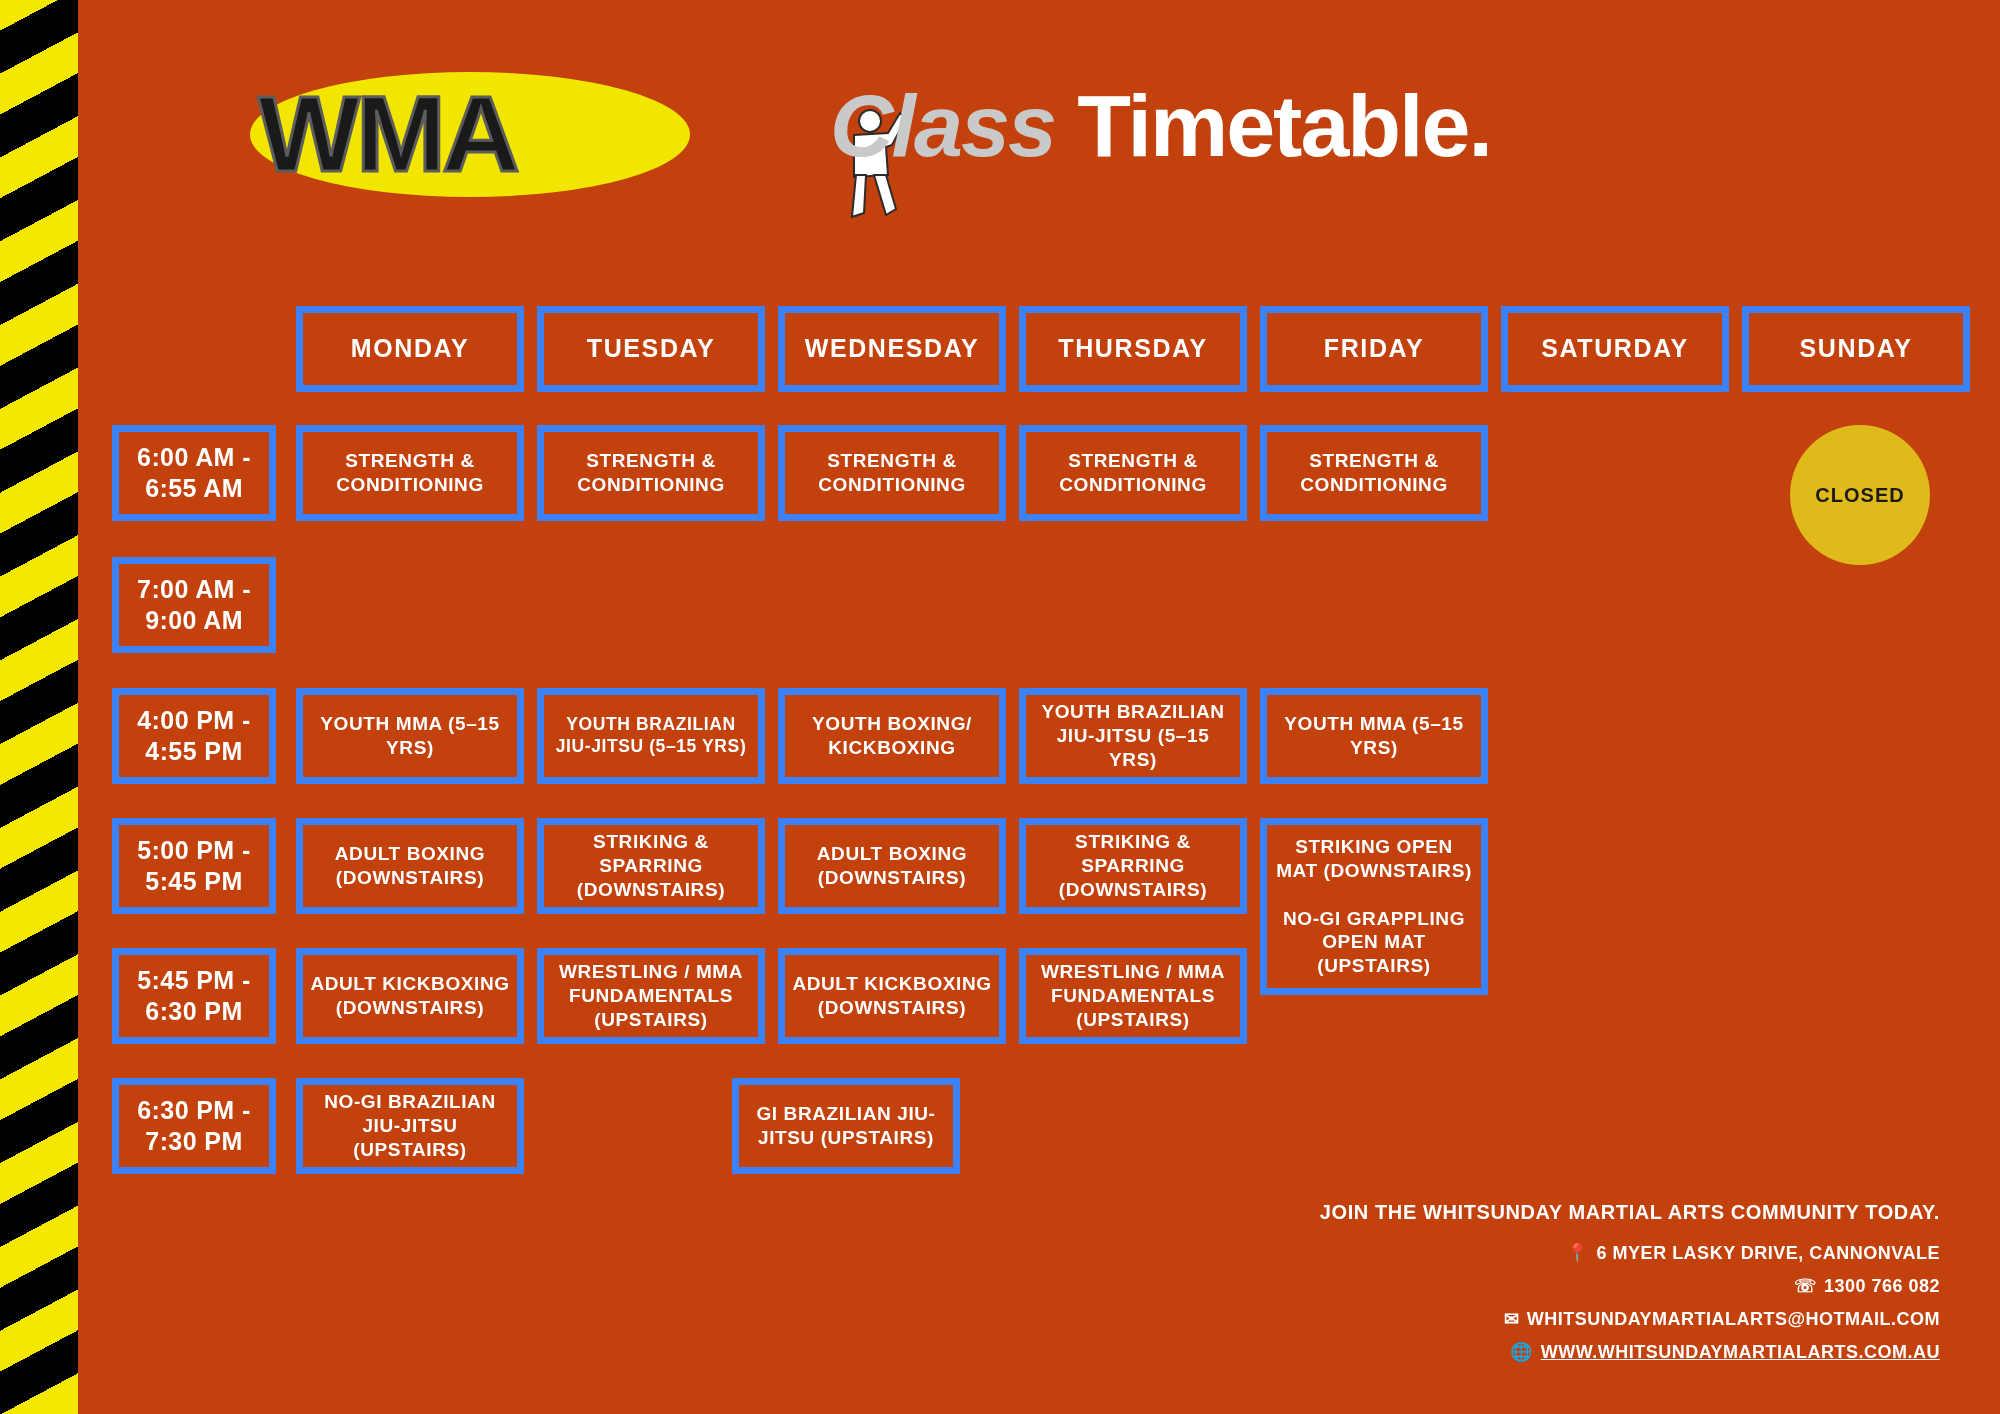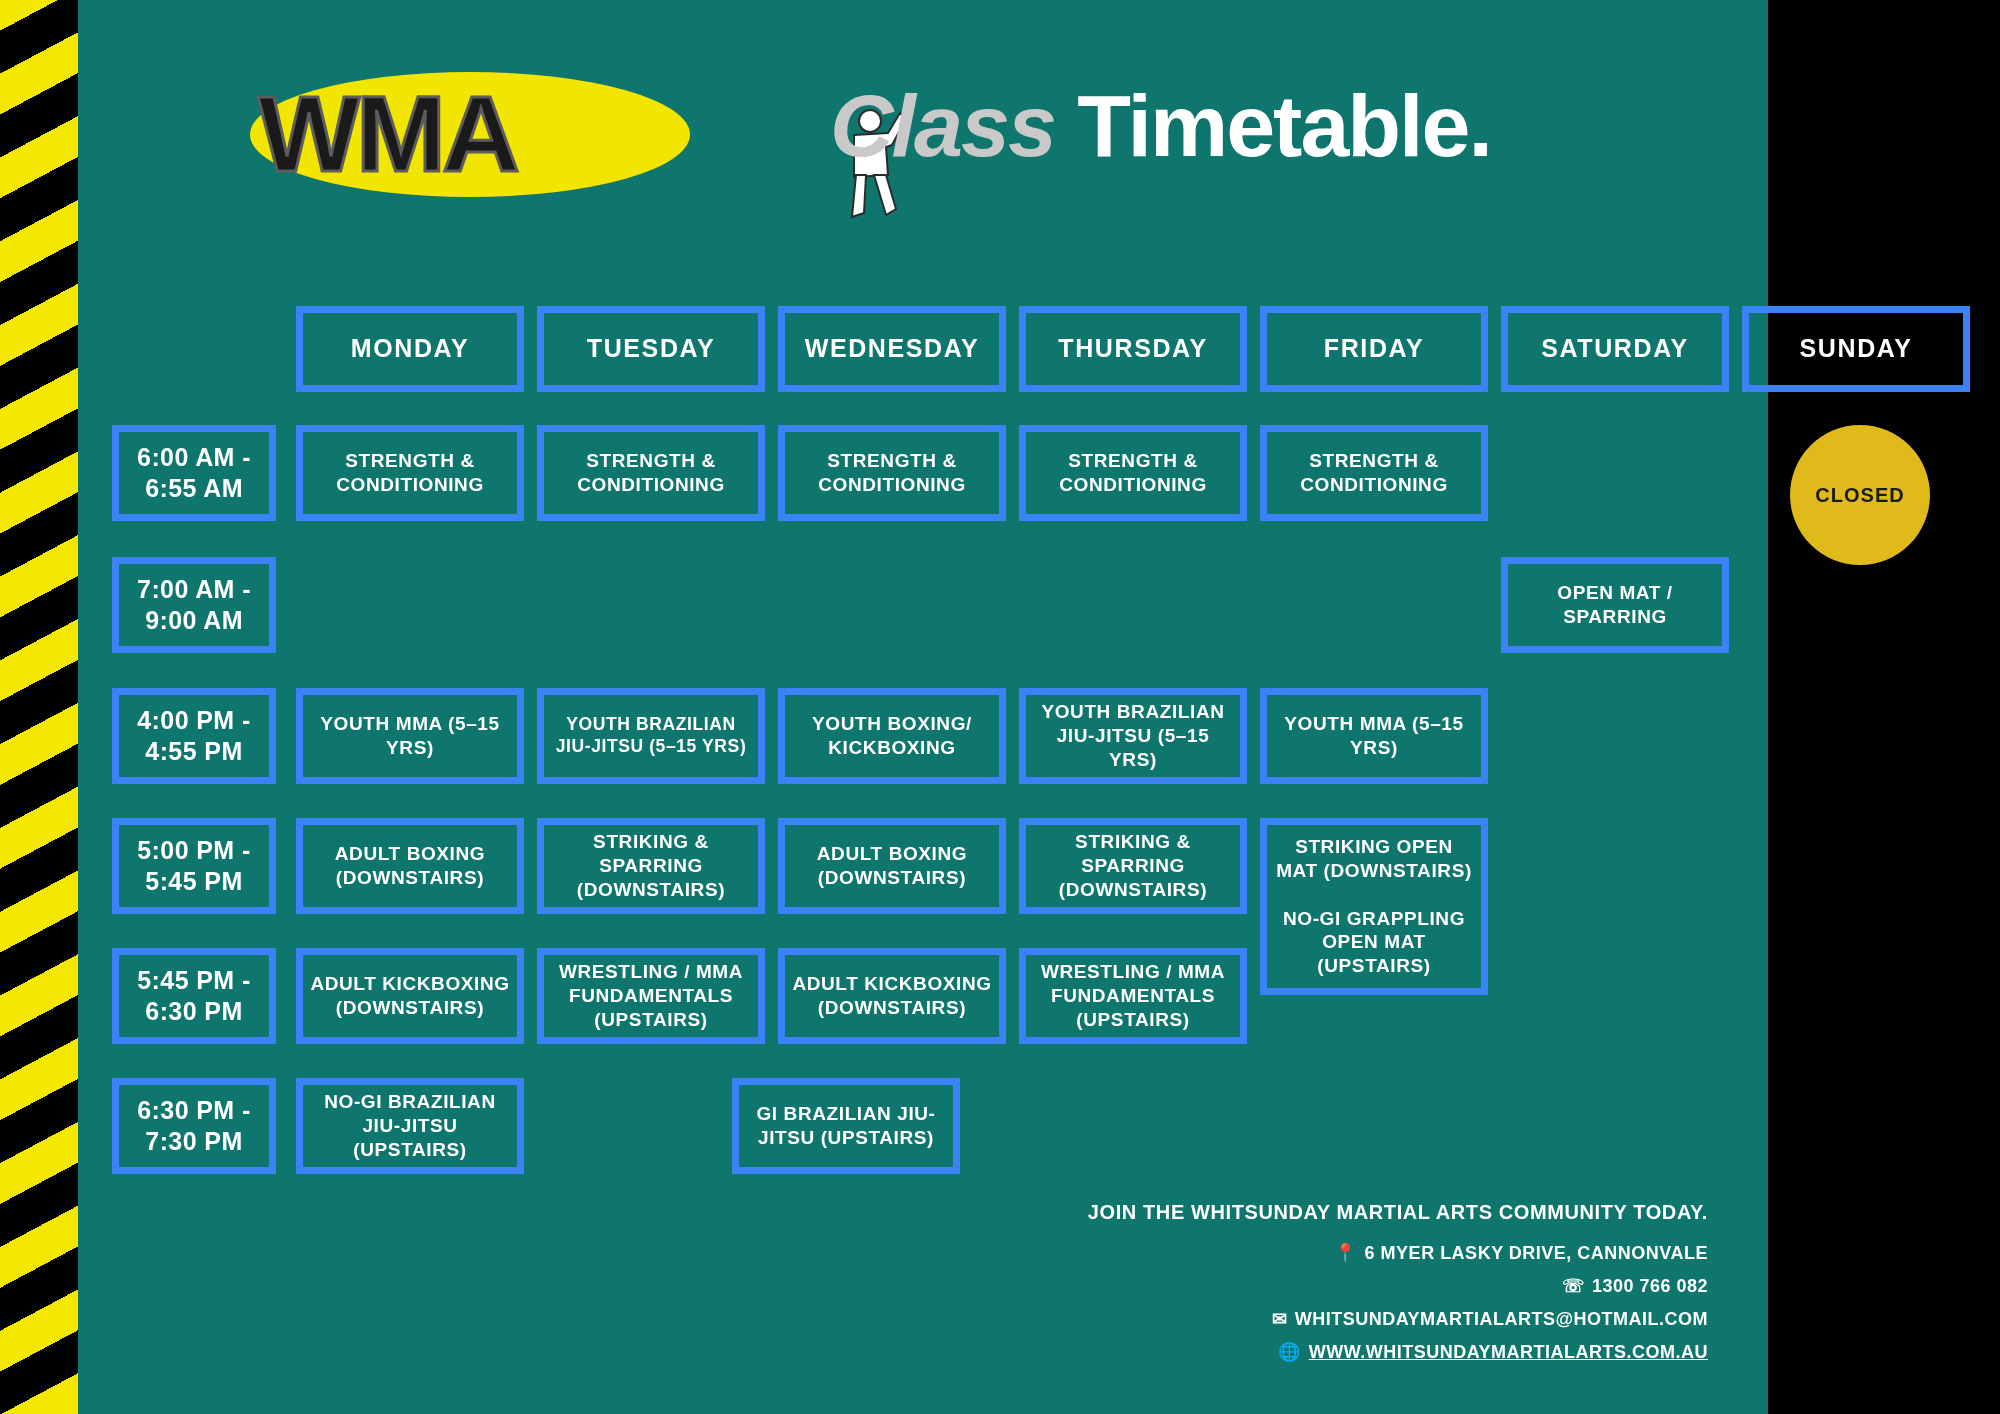--- a/index.html
+++ b/index.html
@@ -5,23 +5,23 @@
   * { box-sizing: border-box; margin: 0; padding: 0; }
   html, body {
     width: 2000px;
     height: 1414px;
     background: #000;
     font-family: "Liberation Sans", sans-serif;
     overflow: hidden;
   }
   #page {
     position: relative;
-    width: 1768px;
+    width: 2000px;
     height: 1414px;
-    background: #0f766e;
+    background: #c2410c;
   }
 
   
   #hazard {
     position: absolute;
     left: 0; top: 0;
     width: 78px; height: 1414px;
     background: repeating-linear-gradient(
       -28deg,
       #f5e800 0px, #f5e800 36px,
@@ -189,21 +189,20 @@
   <div class="cell timecell" style="left:112px; top:948px; width:164px; height:96px;">5:45 PM - 6:30 PM</div>
   <div class="cell timecell" style="left:112px; top:1078px; width:164px; height:96px;">6:30 PM - 7:30 PM</div>
 
   <div class="cell classcell" style="left:296px;  top:425px; width:228px; height:96px;">STRENGTH &amp; CONDITIONING</div>
   <div class="cell classcell" style="left:537px;  top:425px; width:228px; height:96px;">STRENGTH &amp; CONDITIONING</div>
   <div class="cell classcell" style="left:778px;  top:425px; width:228px; height:96px;">STRENGTH &amp; CONDITIONING</div>
   <div class="cell classcell" style="left:1019px; top:425px; width:228px; height:96px;">STRENGTH &amp; CONDITIONING</div>
   <div class="cell classcell" style="left:1260px; top:425px; width:228px; height:96px;">STRENGTH &amp; CONDITIONING</div>
   <div id="closed-badge">CLOSED</div>
 
-  <div class="cell classcell" style="left:1501px; top:557px; width:228px; height:96px;">OPEN MAT / SPARRING</div>
 
   <div class="cell classcell" style="left:296px;  top:688px; width:228px; height:96px;">YOUTH MMA (5–15 YRS)</div>
   <div class="cell classcell small" style="left:537px;  top:688px; width:228px; height:96px;">YOUTH BRAZILIAN JIU-JITSU (5–15 YRS)</div>
   <div class="cell classcell" style="left:778px;  top:688px; width:228px; height:96px;">YOUTH BOXING/ KICKBOXING</div>
   <div class="cell classcell" style="left:1019px; top:688px; width:228px; height:96px;">YOUTH BRAZILIAN JIU-JITSU (5–15 YRS)</div>
   <div class="cell classcell" style="left:1260px; top:688px; width:228px; height:96px;">YOUTH MMA (5–15 YRS)</div>
 
   <div class="cell classcell" style="left:296px;  top:818px; width:228px; height:96px;">ADULT BOXING (DOWNSTAIRS)</div>
   <div class="cell classcell" style="left:537px;  top:818px; width:228px; height:96px;">STRIKING &amp; SPARRING (DOWNSTAIRS)</div>
   <div class="cell classcell" style="left:778px;  top:818px; width:228px; height:96px;">ADULT BOXING (DOWNSTAIRS)</div>

